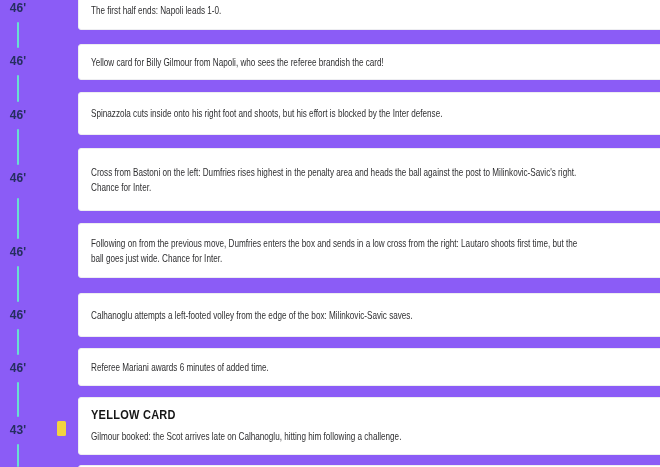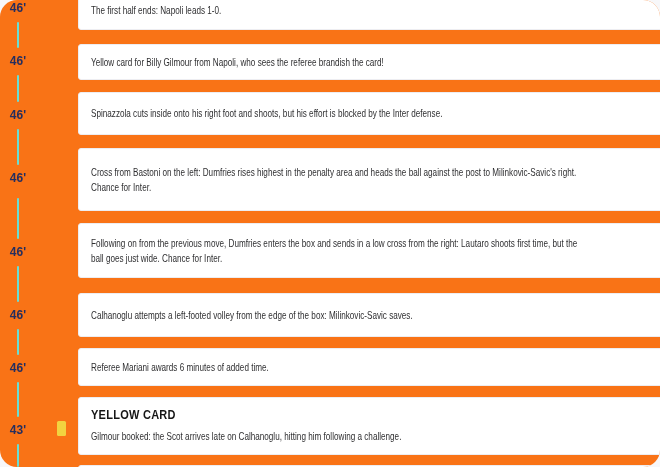--- a/index.html
+++ b/index.html
@@ -5,23 +5,22 @@
   html, body {
     margin: 0;
     padding: 0;
     background: #f7f7f9;
     font-family: "Liberation Sans", sans-serif;
   }
   #screen {
     position: relative;
     width: 660px;
     height: 467px;
-    background: #f97316;
+    background: #8b5cf6;
     overflow: hidden;
-    border-radius: 17px;
   }
   .entry { position: static; }
 
   .minute {
     position: absolute;
     left: 0;
     width: 36px;
     text-align: center;
     font-size: 13px;
     font-weight: bold;

